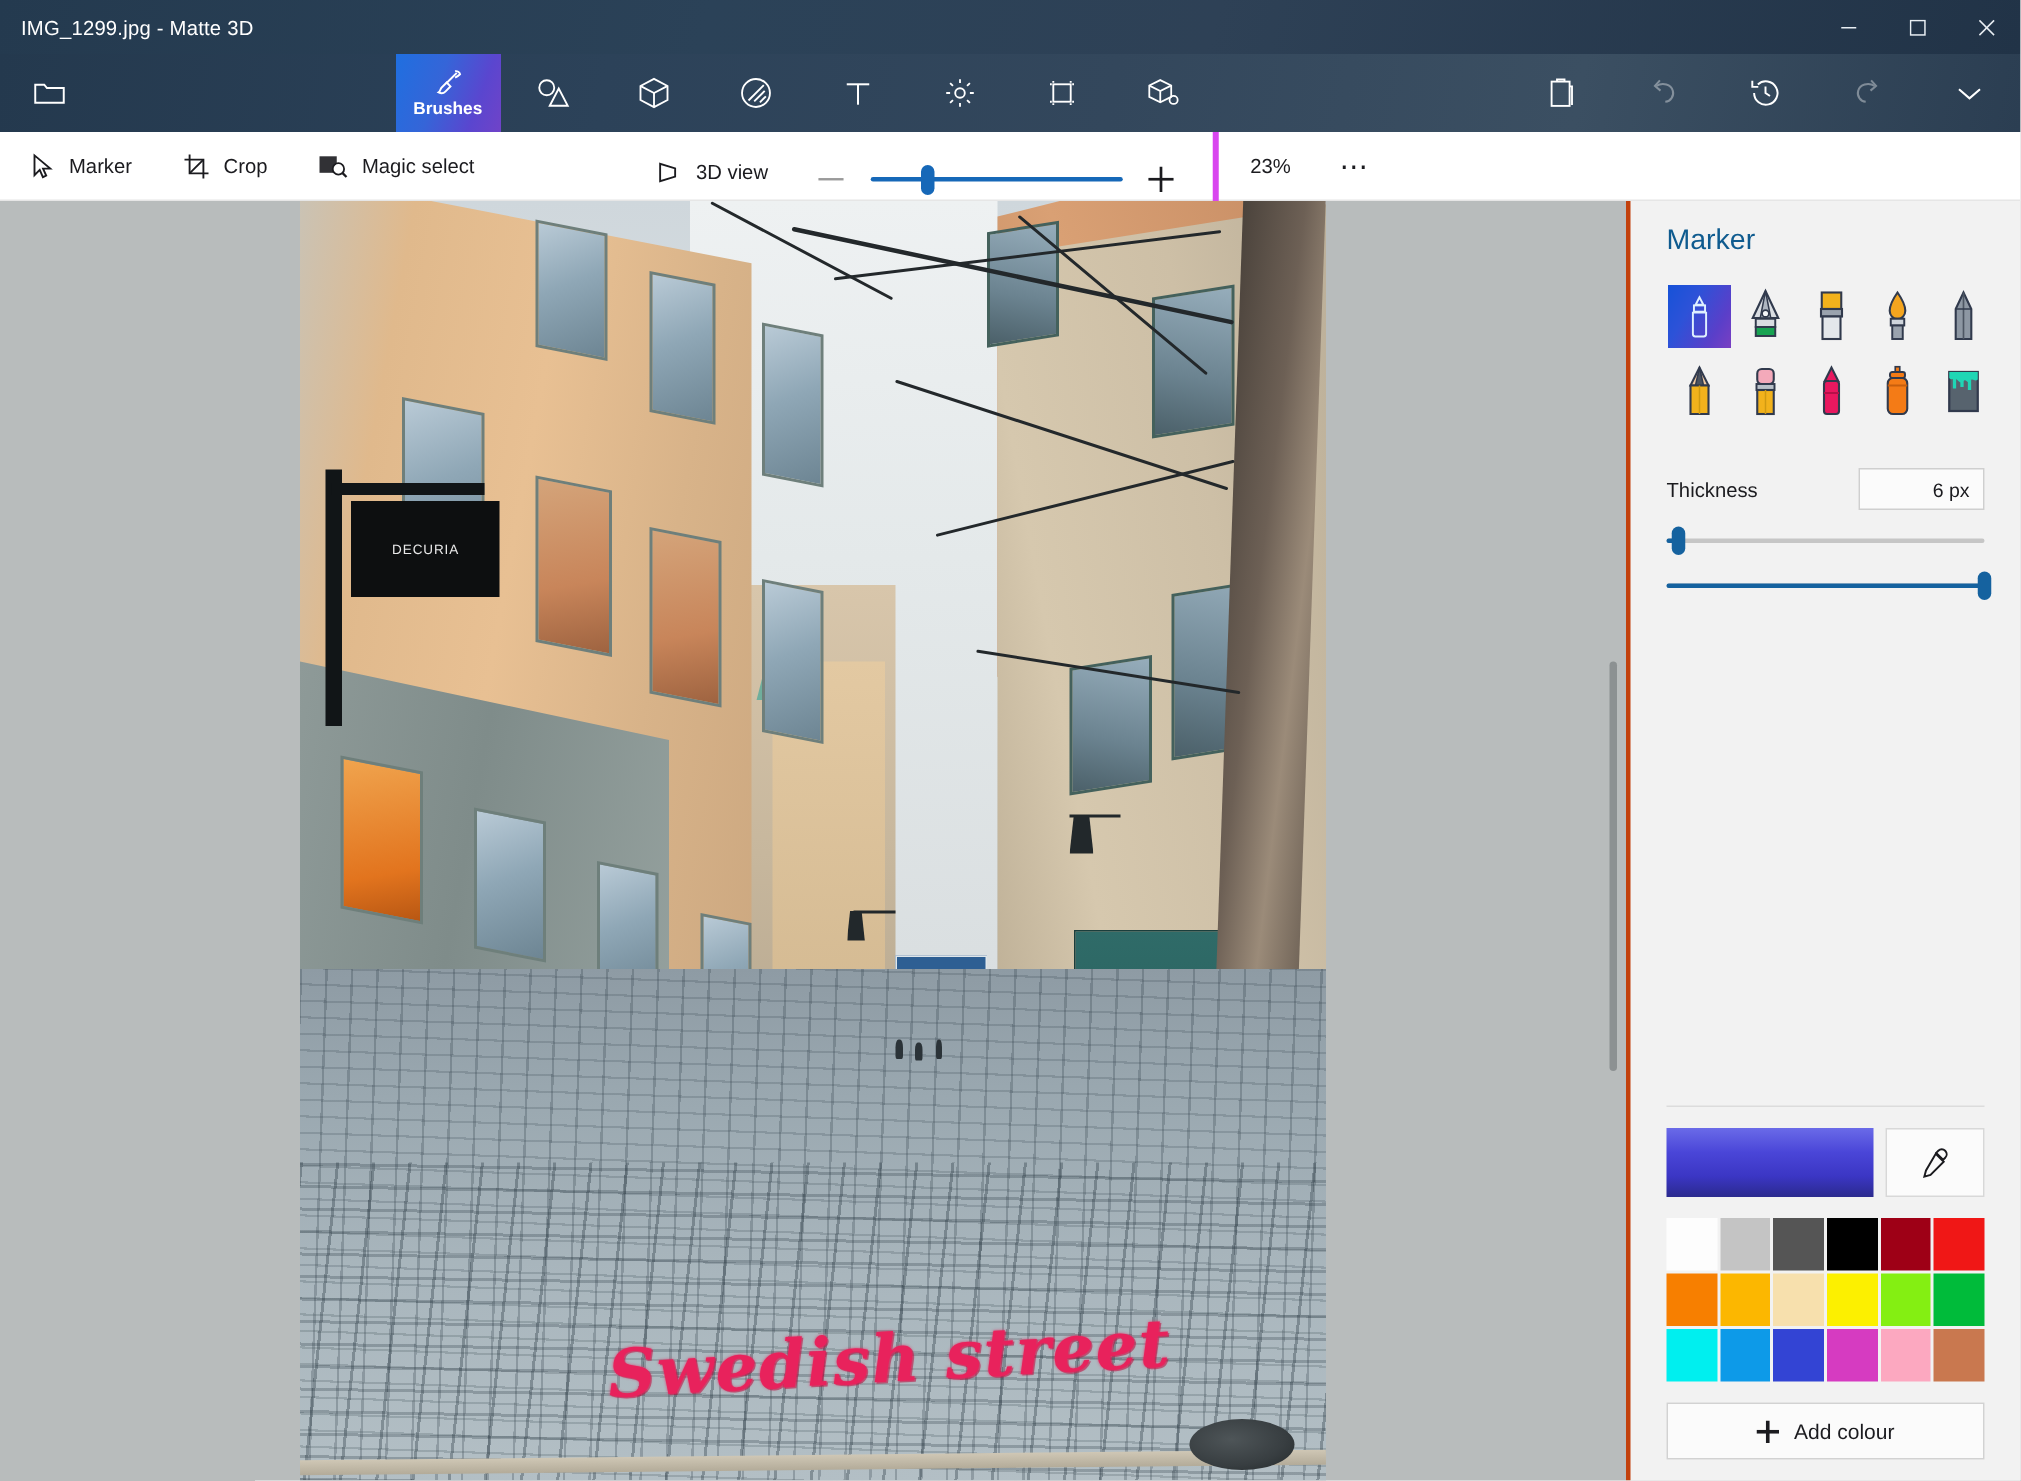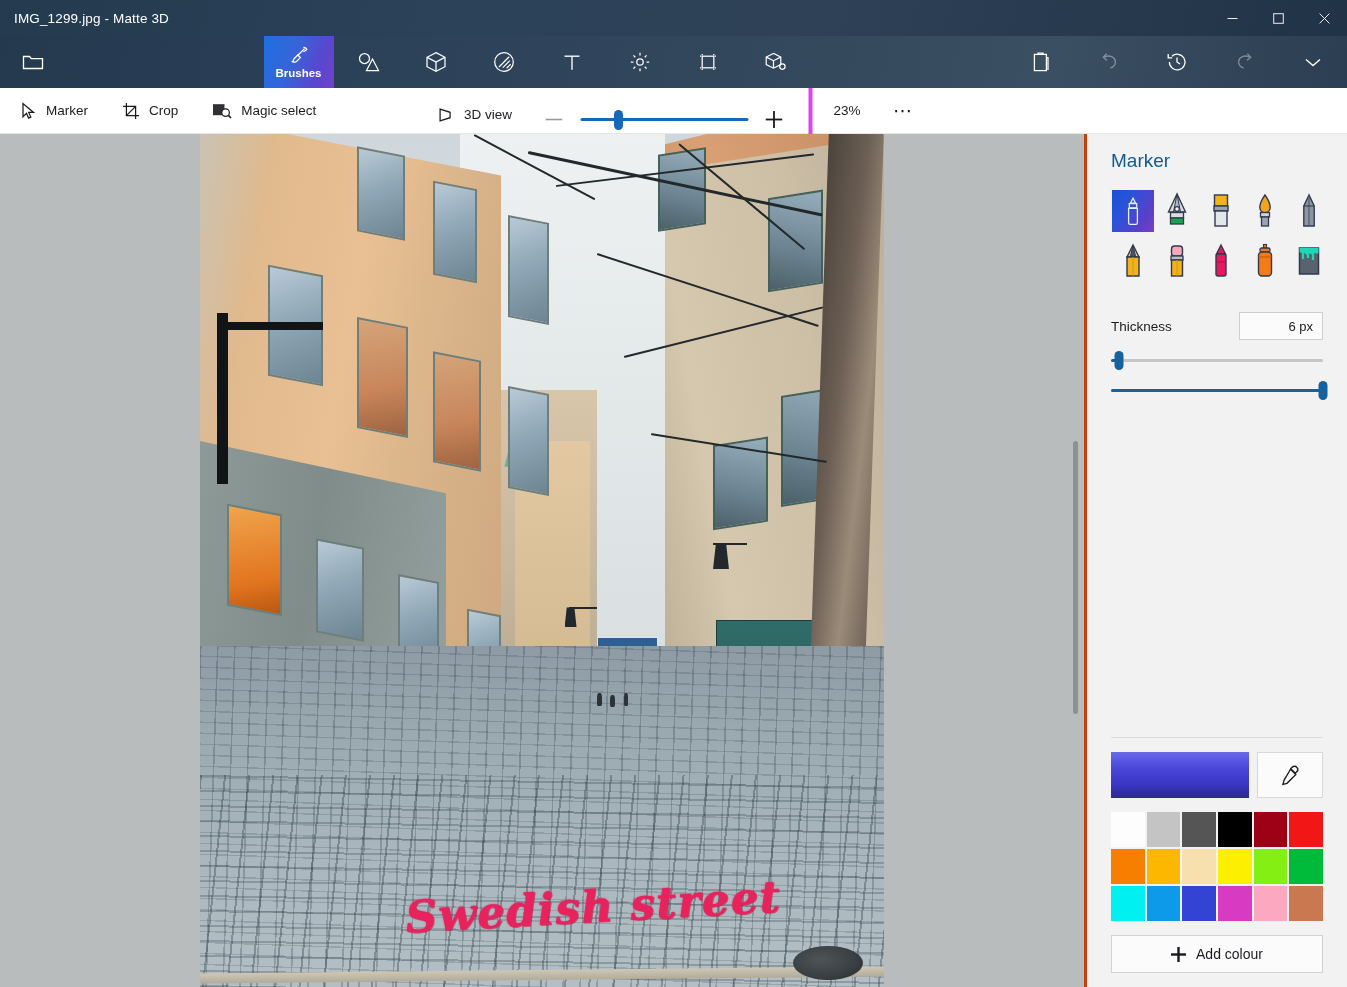--- a/index.html
+++ b/index.html
@@ -528,20 +528,23 @@
           <div class="win warm" style="left:23%; top:22%; width:7.5%;height:13%;"></div>
           <div class="win warm" style="left:34%; top:26%; width:7%;  height:13%;"></div>
           <div class="win" style="left:45%; top:30%; width:6%;  height:12%;"></div>
           <div class="win glow" style="left:4%;  top:44%; width:8%;  height:12%;"></div>
           <div class="win" style="left:17%; top:48%; width:7%;  height:11%;"></div>
           <div class="win" style="left:29%; top:52%; width:6%;  height:10%;"></div>
           <div class="win" style="left:39%; top:56%; width:5%;  height:9%;"></div>
 
           <div class="sign-bracket" style="left:2.5%; top:21%; width:1.6%; height:20%;"></div>
           <div class="sign-bracket" style="left:3%; top:22%; width:15%; height:1%;"></div>
+          <div class="sign-board" style="left:5%; top:23.5%; width:14.5%; height:7.5%;">
+            <span>DECURIA</span>
+          </div>
 
           <div class="lamp-arm" style="left:54%; top:55.5%; width:4%;"></div>
           <div class="lamp" style="left:53.3%; top:55.5%;"></div>
           <div class="lamp-arm" style="left:75%; top:48%; width:5%;"></div>
           <div class="lamp" style="left:75%; top:48%; width:16px; height:26px;"></div>
 
           <div class="tree-trunk"></div>
           <div class="branch" style="left:48%; top:2%;  width:44%; height:3px; transform:rotate(12deg);"></div>
           <div class="branch" style="left:52%; top:6%;  width:38%; height:2.4px; transform:rotate(-7deg);"></div>
           <div class="branch" style="left:58%; top:14%; width:34%; height:2px; transform:rotate(18deg);"></div>

